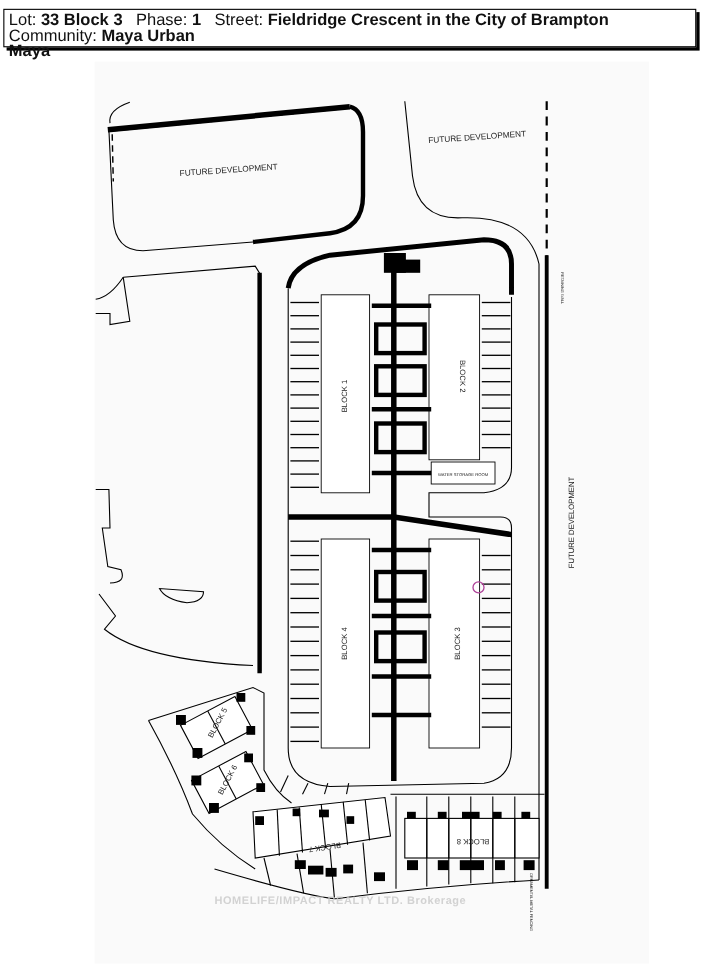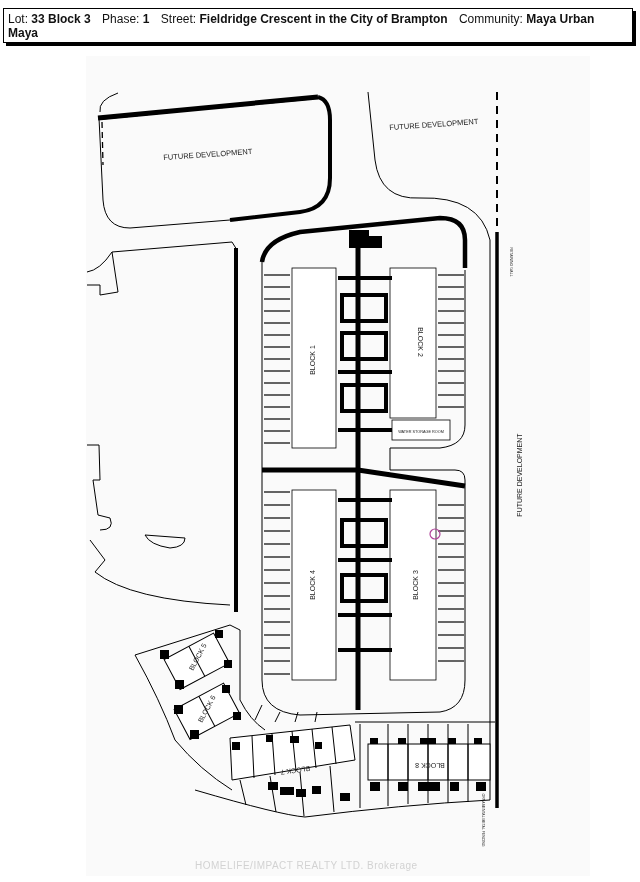--- a/index.html
+++ b/index.html
@@ -2,34 +2,34 @@
 <html><head>
   <meta charset="utf-8">
   <style>
     * { box-sizing: border-box; margin: 0; padding: 0; }
     html, body { width: 640px; height: 882px; background: #ffffff; overflow: hidden; }
     body { position: relative; font-family: "Liberation Sans", sans-serif; }
     .header {
       position: absolute; left: 3px; top: 8px; width: 630px; height: 35px;
       border: 1px solid #000; background: #fff;
       box-shadow: 3px 3px 0 #000;
-      padding: 3px 4px; font-size: 12px; line-height: 14px; color: #111;
+      padding: 3px 4px; font-size: 15px; line-height: 14px; color: #111;
     }
     .header b { font-weight: bold; }
     .header .sp { display: inline-block; width: 8px; }
     .plan-wrap {
       position: absolute; left: 86px; top: 56px; width: 504px; height: 820px;
       background: #fafafa;
     }
     svg { position: absolute; left: 0; top: 0; }
     .lbl { font-family: "Liberation Sans", sans-serif; fill: #222; }
     .watermark {
-      position: absolute; left: 195px; top: 860px; width: 230px; height: 14px;
+      position: absolute; left: 195px; top: 814px; width: 230px; height: 14px;
       font-size: 10px; color: rgba(200,200,200,0.8); letter-spacing: 0.5px;
-      font-weight: normal; white-space: nowrap; overflow: hidden;
+      font-weight: bold; white-space: nowrap; overflow: hidden;
     }
   </style>
 </head>
 <body>
 
 <div class="header">
   <span>Lot:</span>
   <b>33 Block 3</b><span class="sp"></span>
   <span>Phase:</span>
   <b>1</b><span class="sp"></span>

